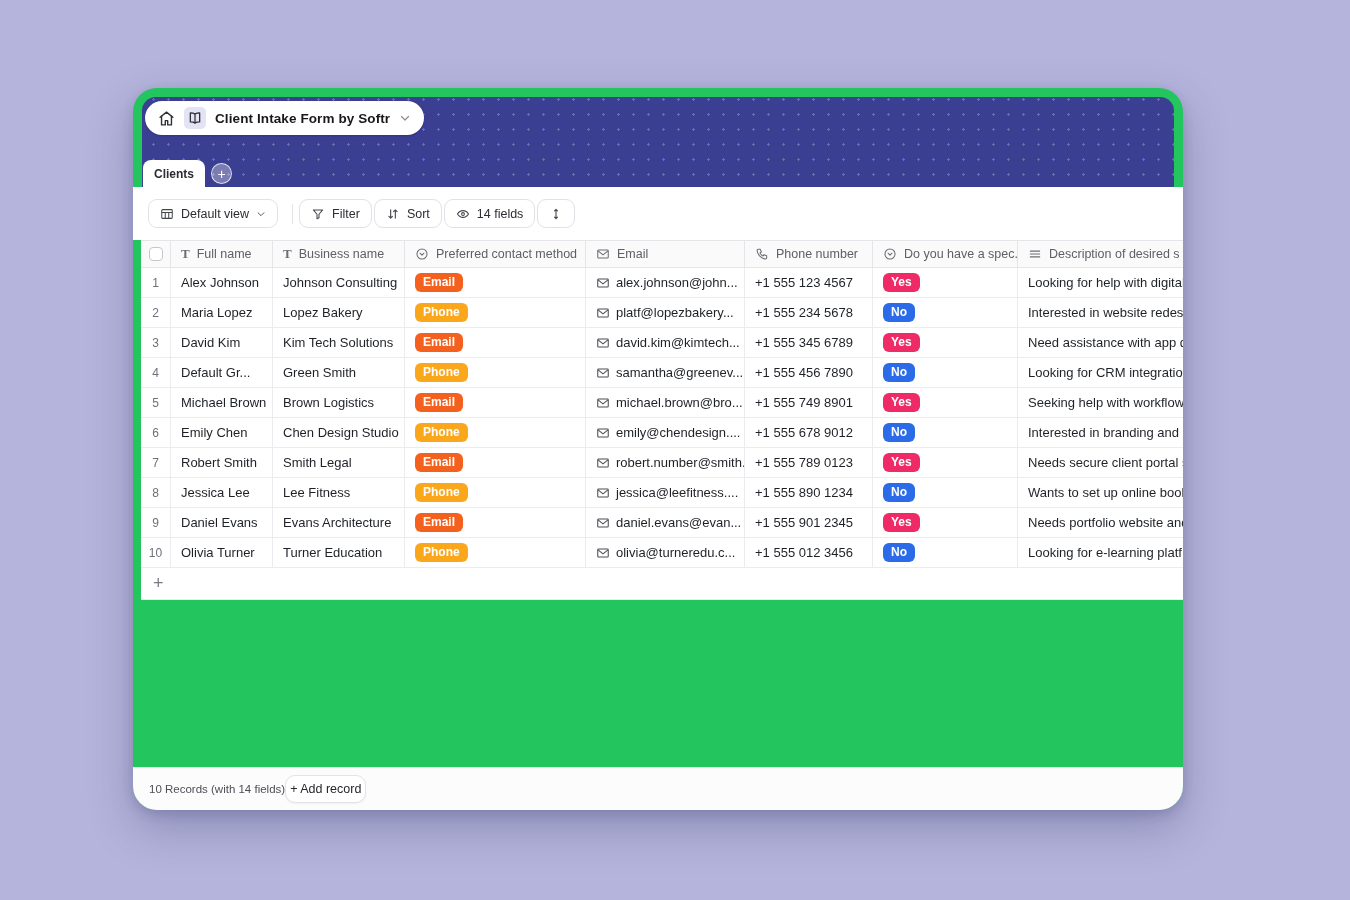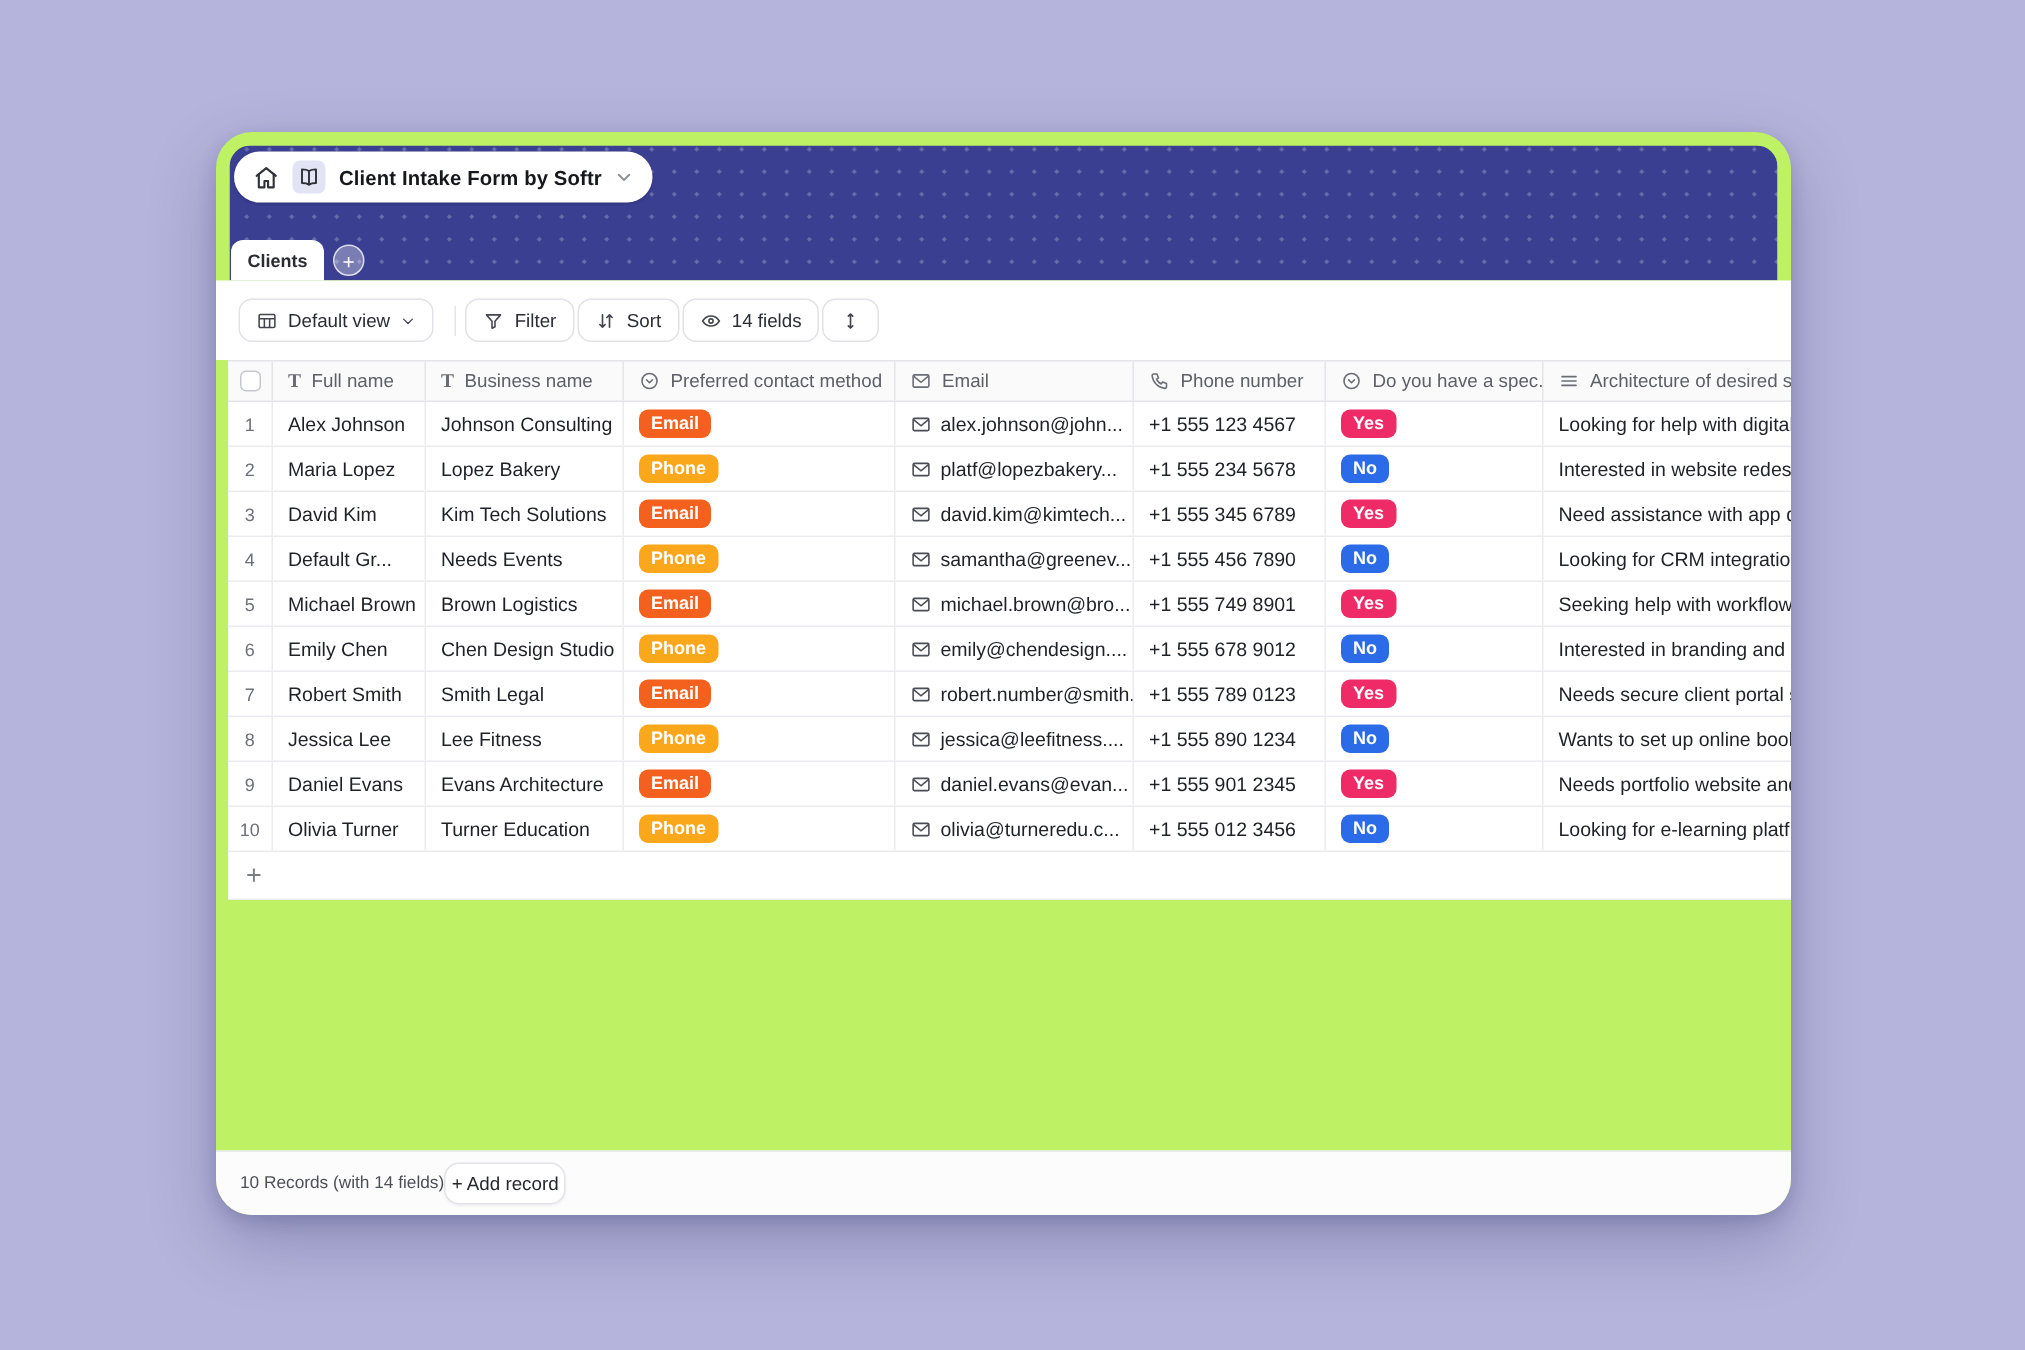--- a/index.html
+++ b/index.html
@@ -6,22 +6,22 @@
     --banner:#3b3f91;
     --pagebg:#b4b4dc;
     --grid-line:#ececf0;
     --hdr-line:#e4e4e9;
   }
   *{box-sizing:border-box;margin:0;padding:0}
   html,body{width:1350px;height:900px;overflow:hidden}
   body{background:var(--pagebg);font-family:"Liberation Sans",sans-serif;position:relative}
 
   .card{
-    position:absolute;left:144px;top:88px;width:1050px;height:722px;
-    background:#bef264;border-radius:24px;overflow:hidden;
+    position:absolute;left:133px;top:88px;width:1050px;height:722px;
+    background:#22c55e;border-radius:24px;overflow:hidden;
     box-shadow:0 18px 45px rgba(40,40,95,.28), 0 4px 12px rgba(40,40,95,.18);
   }
 
   
   .banner{
     position:absolute;left:9px;top:9px;width:1032px;height:90px;
     background-color:var(--banner);
     background-image:radial-gradient(rgba(255,255,255,.24) 1.3px, transparent 1.4px);
     background-size:15px 15px;background-position:4px 10px;
     border-radius:14px 14px 0 0;
@@ -234,21 +234,21 @@
             </svg>
           </span>
     <span class="hlabel">Do you have a spec...</span>
   </div>
         <div class="hcell c7">
     <span class="hicon">
             <svg viewBox="0 0 24 24" fill="none" stroke="currentColor" stroke-width="1.9" stroke-linecap="round">
               <path d="M4 7h16M4 12h16M4 17h16"></path>
             </svg>
           </span>
-    <span class="hlabel">Architecture of desired s</span>
+    <span class="hlabel">Description of desired s</span>
   </div>
       </div>
     <div id="rows">
         <div class="row">
     <div class="cell num c0">1</div>
     <div class="cell c1">Alex Johnson</div>
     <div class="cell c2">Johnson Consulting</div>
     <div class="cell c3">
             <span class="badge" style="background: rgb(244, 97, 30);">Email</span>
           </div>
@@ -307,21 +307,21 @@
     </div>
     <div class="cell c5">+1 555 345 6789</div>
     <div class="cell c6">
             <span class="badge" style="background: rgb(238, 42, 103);">Yes</span>
           </div>
     <div class="cell desc c7">Need assistance with app d</div>
   </div>
         <div class="row">
     <div class="cell num c0">4</div>
     <div class="cell c1">Default Gr...</div>
-    <div class="cell c2">Needs Events</div>
+    <div class="cell c2">Green Smith</div>
     <div class="cell c3">
             <span class="badge" style="background: rgb(251, 167, 27);">Phone</span>
           </div>
     <div class="cell email-cell c4">
       <span class="cicon">
         <svg viewBox="0 0 24 24" fill="none" stroke="currentColor" stroke-width="1.8">
                 <rect x="3" y="5" width="18" height="14" rx="1.5"></rect>
                 <path d="m3.5 6.5 8.5 7 8.5-7"></path>
               </svg>
       </span>

